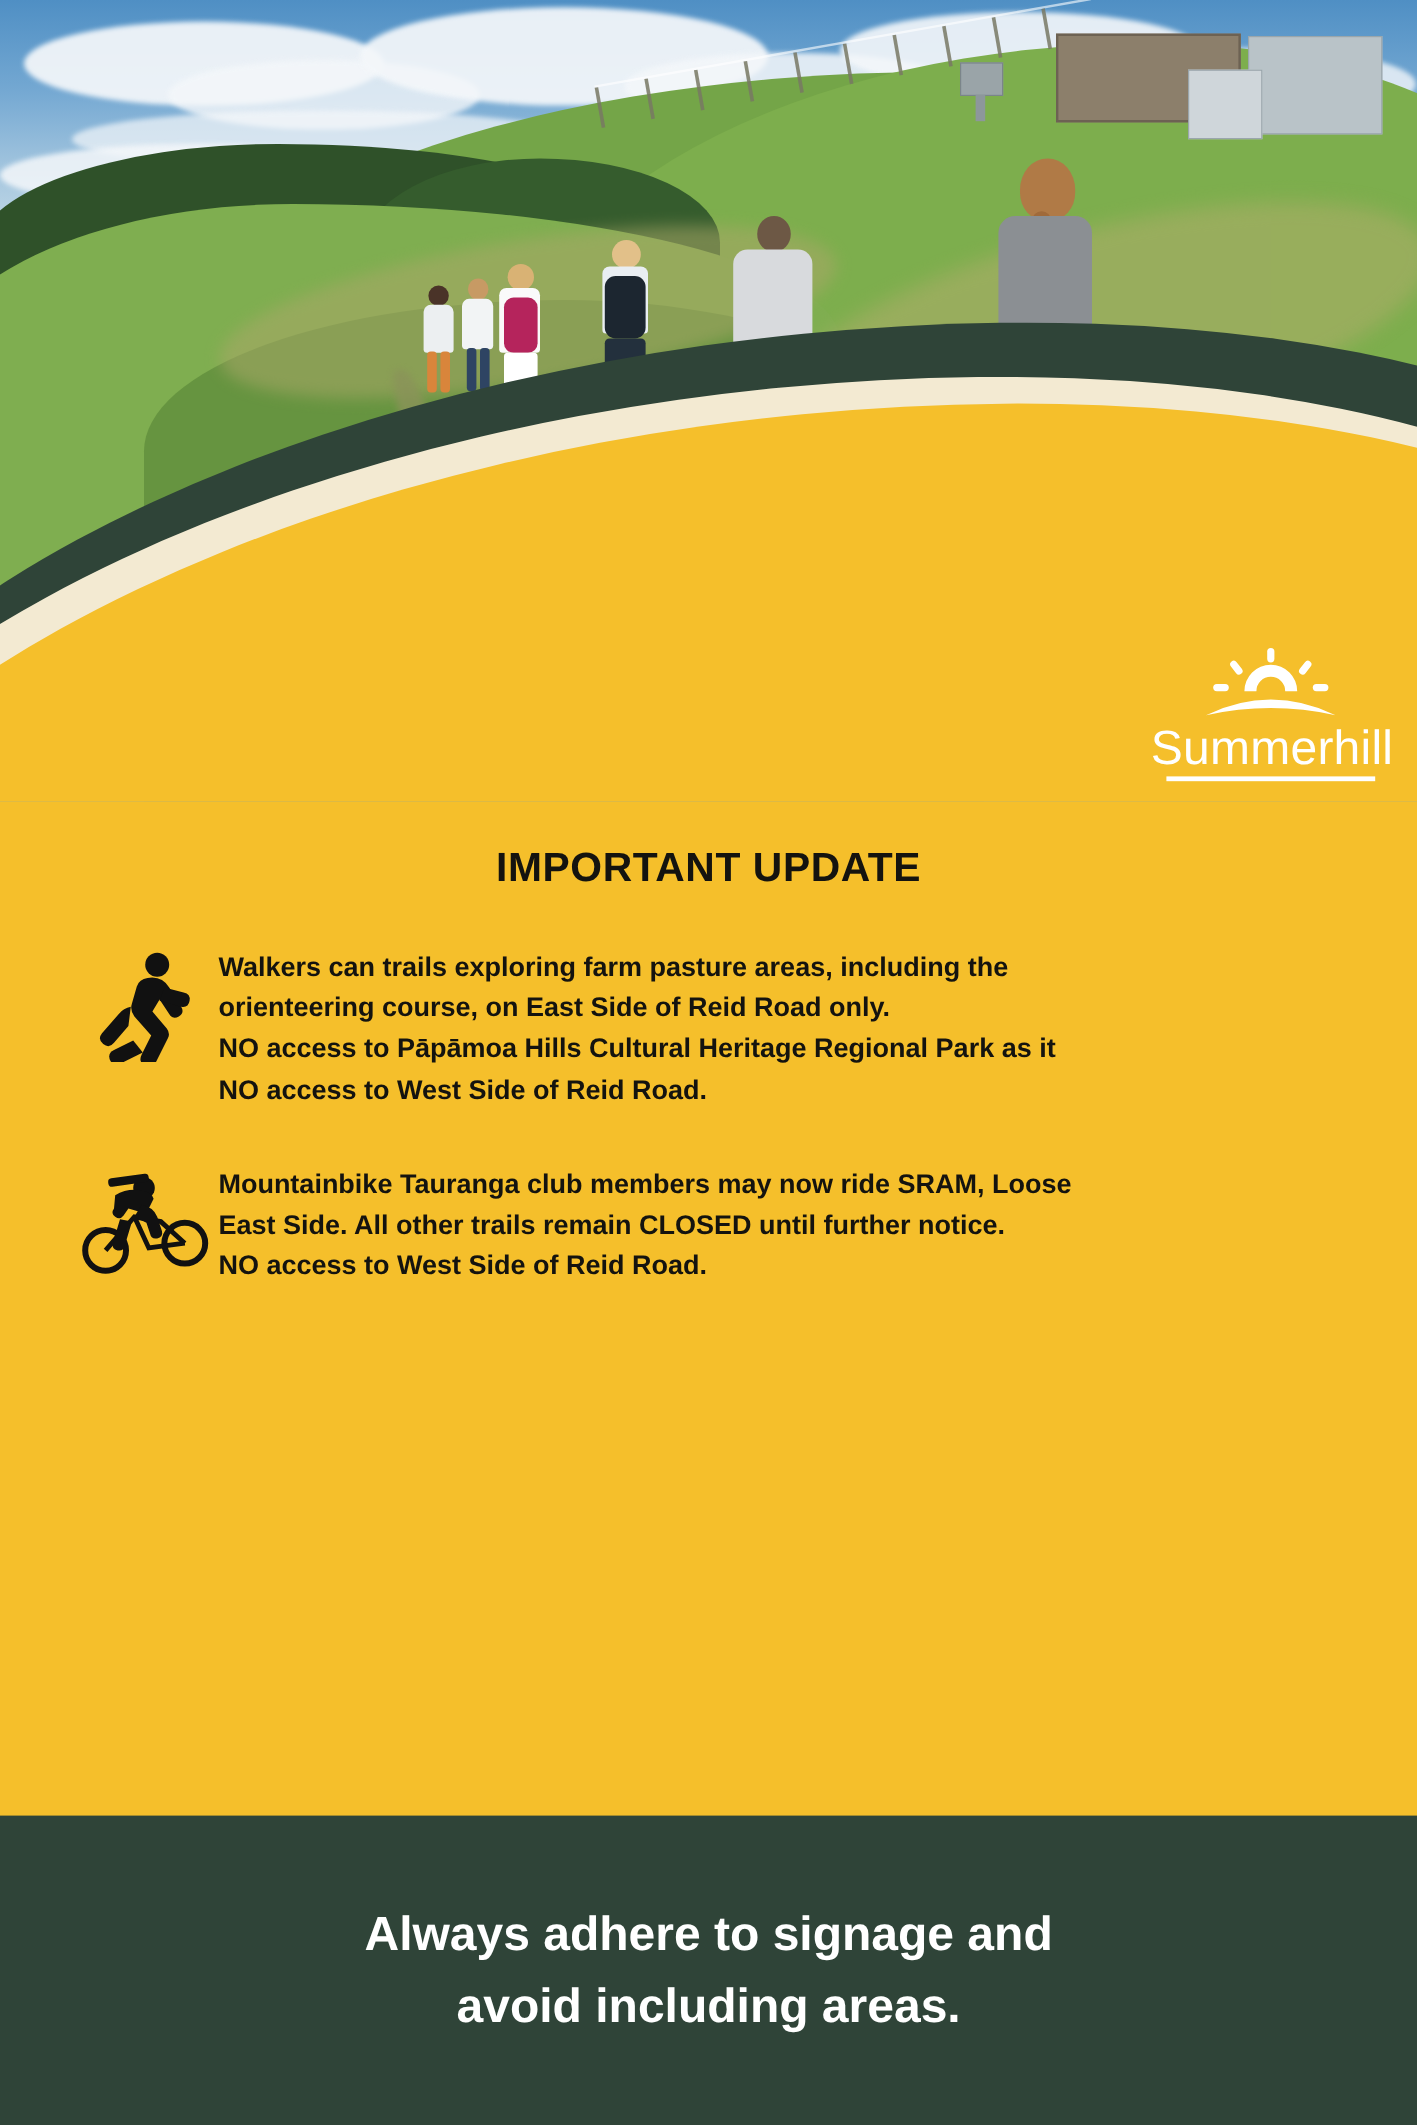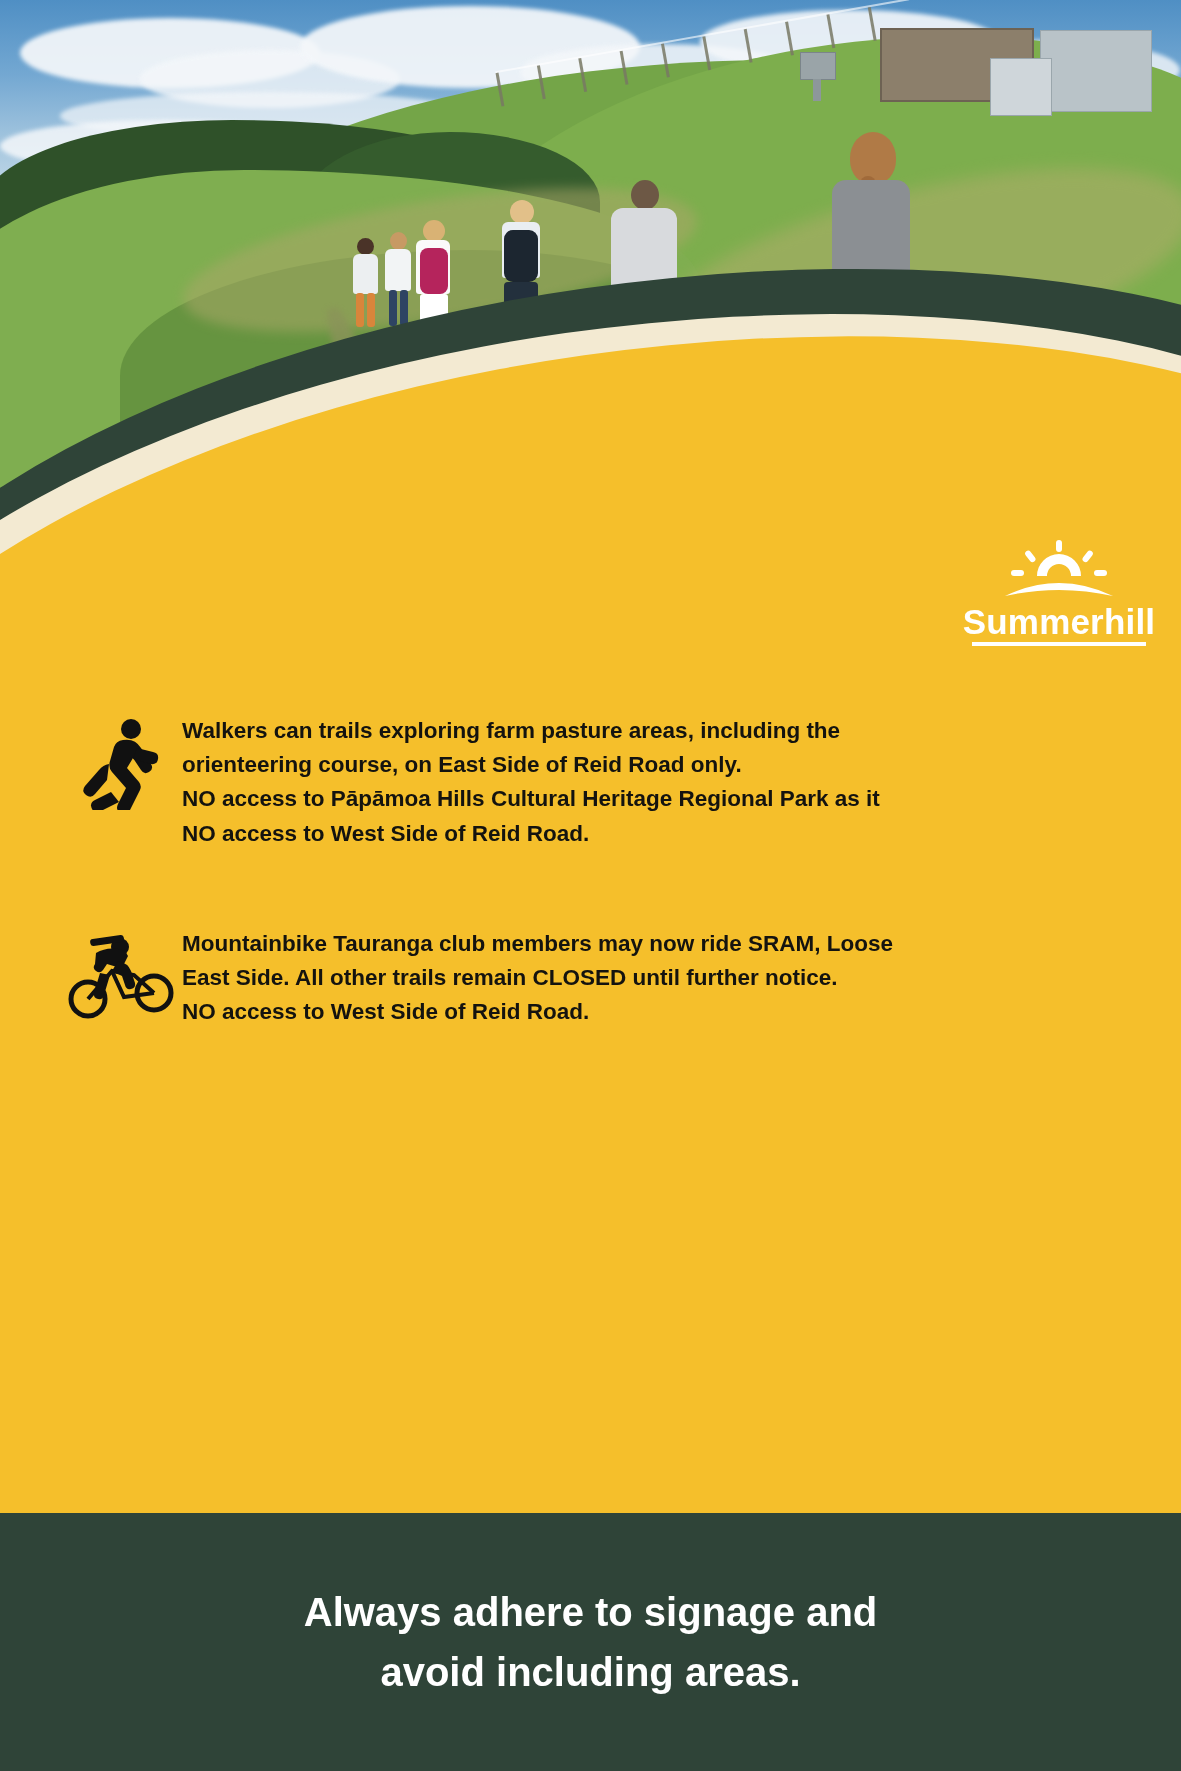--- a/index.html
+++ b/index.html
@@ -230,22 +230,22 @@
     position: absolute;
     right: 22px;
     top: 540px;
     width: 200px;
     text-align: center;
     color: #ffffff;
     z-index: 6;
   }
   .logo .sun { display: block; margin: 0 auto 2px auto; }
   .logo .word {
-    font-size: 35px;
-    font-weight: bold;
+    font-size: 40px;
+    font-weight: normal;
     letter-spacing: .2px;
     line-height: 1;
     font-family: "Liberation Sans", sans-serif;
   }
   .logo .underline {
     width: 174px; height: 4px; background: #ffffff;
     margin: 3px auto 0 auto;
   }
 
   
@@ -275,21 +275,21 @@
   }
   .subhead sup { font-size: 14px; vertical-align: super; }
 
   .block {
     display: flex;
     align-items: flex-start;
     margin: 0 0 0 62px;
     width: 1070px;
   }
   .block.first { margin-top: 46px; }
-  .block.second { margin-top: 76px; }
+  .block.second { margin-top: 44px; }
   .icon-col {
     width: 120px;
     flex: 0 0 120px;
     display: flex;
     justify-content: center;
     padding-top: 4px;
   }
   .text-col {
     flex: 1 1 auto;
     font-size: 22.5px;
@@ -443,20 +443,21 @@
         <rect x="95" y="30" width="13" height="6" rx="3"></rect>
         <path d="M6 56 q54 -26 108 0 q-54 -12 -108 0z"></path>
       </g>
     </svg>
     <div class="word">Summerhill</div>
     <div class="underline"></div>
   </div>
 
   <div class="content">
 
+    <div class="headline">IMPORTANT UPDATE</div>
 
 
     <div class="block first">
       <div class="icon-col">
         <svg width="86" height="92" viewBox="0 0 86 92">
           <g fill="#111111">
             <circle cx="52" cy="11" r="10"></circle>
             <path d="M44 22 q12 -2 18 8 l10 16 q3 5 -2 8 q-5 3 -8 -2 l-8 -12 l-6 10 l12 14 q3 4 1 8 l-10 20 q-3 6 -9 3 q-6 -3 -3 -9 l8 -16 l-14 -16 q-4 -5 -2 -11 l4 -14 q2 -6 9 -7z"></path>
             <path d="M30 46 q-6 1 -10 6 l-14 16 q-4 5 1 9 q5 4 9 -1 l12 -14 z"></path>
             <path d="M32 74 l-16 8 q-6 3 -3 9 q3 5 9 2 l18 -9 z"></path>

